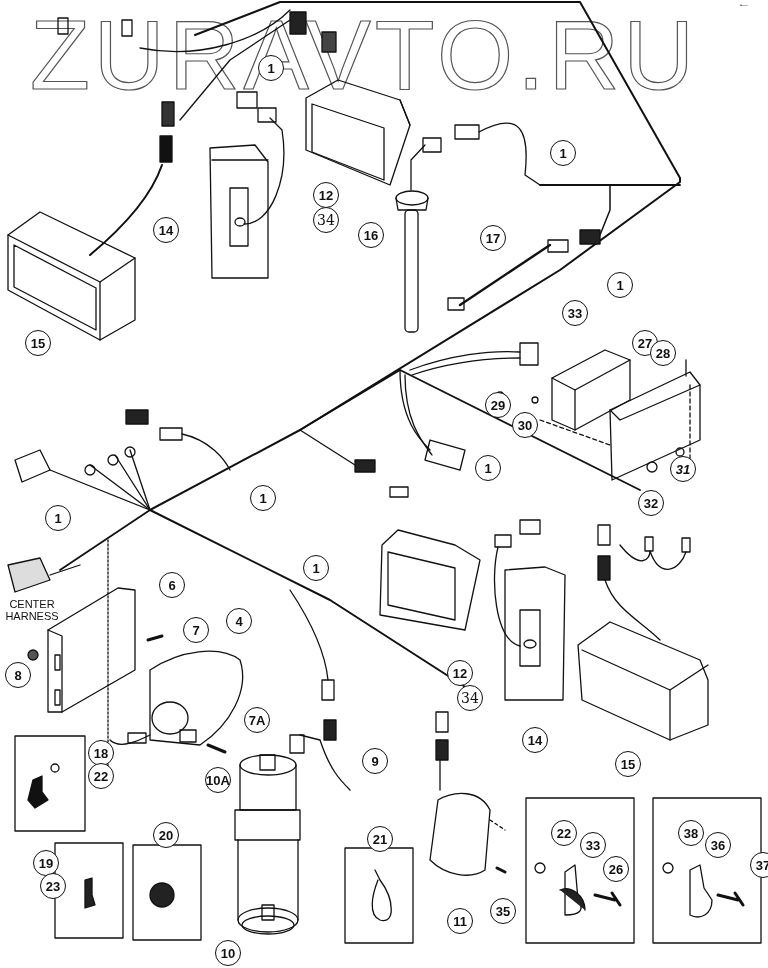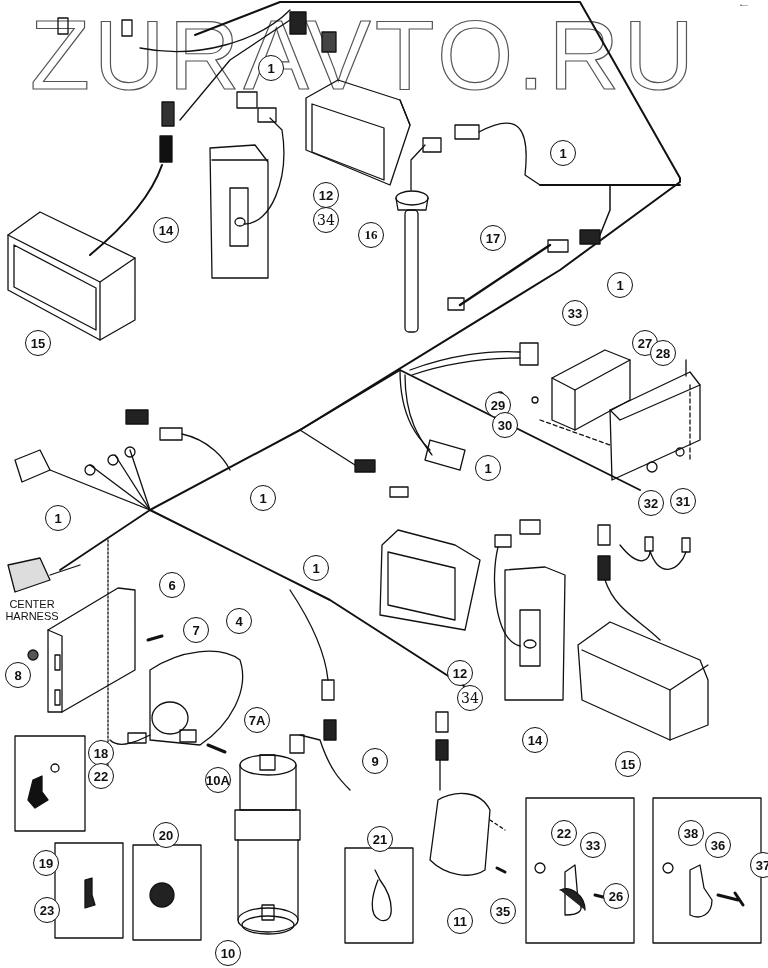--- a/index.html
+++ b/index.html
@@ -245,42 +245,42 @@
 
   <div class="callout" style="left:313px;top:182px;">12</div>
   <div class="callout hand" style="left:313px;top:207px;">34</div>
   <div class="callout" style="left:447px;top:660px;">12</div>
   <div class="callout hand" style="left:457px;top:685px;">34</div>
 
   <div class="callout" style="left:153px;top:217px;">14</div>
   <div class="callout" style="left:522px;top:727px;">14</div>
   <div class="callout" style="left:25px;top:330px;">15</div>
   <div class="callout" style="left:615px;top:751px;">15</div>
-  <div class="callout" style="left:358px;top:222px;font-family:Liberation Serif, serif;">16</div>
+  <div class="callout" style="left:358px;top:222px;">16</div>
   <div class="callout" style="left:480px;top:225px;">17</div>
 
   <div class="callout" style="left:88px;top:740px;">18</div>
   <div class="callout" style="left:88px;top:763px;">22</div>
   <div class="callout" style="left:33px;top:850px;">19</div>
-  <div class="callout" style="left:34px;top:873px;margin-top:24px;">23</div>
+  <div class="callout" style="left:40px;top:873px;">23</div>
   <div class="callout" style="left:153px;top:822px;">20</div>
   <div class="callout" style="left:367px;top:826px;">21</div>
 
   <div class="callout" style="left:551px;top:820px;">22</div>
   <div class="callout" style="left:580px;top:832px;">33</div>
-  <div class="callout" style="left:603px;top:883px;">26</div>
+  <div class="callout" style="left:603px;top:856px;">26</div>
   <div class="callout" style="left:678px;top:820px;">38</div>
   <div class="callout" style="left:705px;top:832px;text-align:center;">36</div>
   <div class="callout" style="left:750px;top:852px;">37</div>
 
   <div class="callout" style="left:562px;top:300px;">33</div>
   <div class="callout" style="left:620px;top:330px;margin-left:12px;">27</div>
   <div class="callout" style="left:650px;top:340px;">28</div>
   <div class="callout" style="left:485px;top:392px;">29</div>
-  <div class="callout" style="left:492px;top:412px;">30</div>
-  <div class="callout" style="left:670px;top:488px;">31</div>
+  <div class="callout" style="left:512px;top:412px;">30</div>
+  <div class="callout" style="left:670px;top:456px;font-style:italic;">31</div>
   <div class="callout" style="left:638px;top:490px;">32</div>
 
   <div class="label-text" style="left:2px;top:598px;width:60px;">
     <div>CENTER</div>
     <div>HARNESS</div>
   </div>
 </div>
 
 </body></html>

